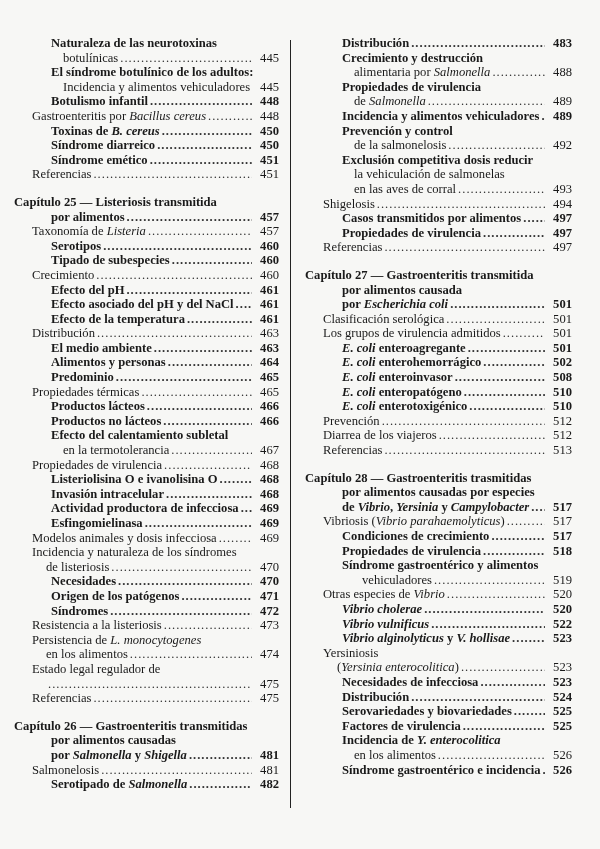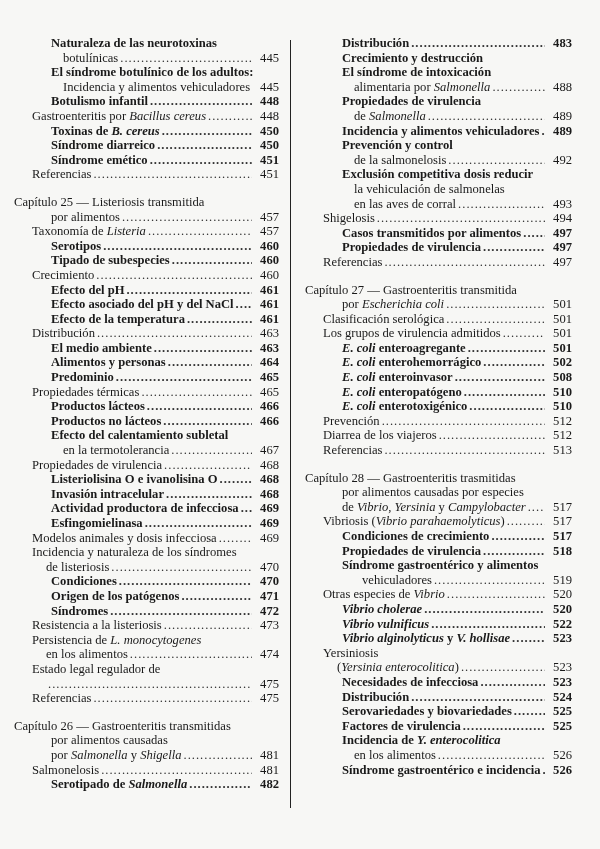--- a/index.html
+++ b/index.html
@@ -40,21 +40,21 @@
     flex: 1 1 auto;
     overflow: hidden;
     margin: 0 3px 0 2px;
     letter-spacing: 1px;
     color: #333;
   }
   .leader::before {
     content: "..................................................................................................................................................";
   }
   .pg { flex: 0 0 auto; width: 24px; text-align: right; }
-  .chapter { font-weight: normal; margin-top: 13px; }
+  .chapter { font-weight: bold; margin-top: 13px; }
   .chapter .cont { padding-left: 37px; }
   i { font-style: italic; }
   .folio {
     position: absolute;
     right: 28px; top: 862px;
     font-size: 14px;
   }
 </style>
 </head>
 <body>
@@ -293,21 +293,21 @@
     </div>
     <div class="entry cont1">
       <div class="line">
         <span class="txt"><span>de listeriosis</span></span>
         <span class="leader"></span>
         <span class="pg">470</span>
       </div>
     </div>
     <div class="entry l2">
       <div class="line">
-        <span class="txt"><span>Condiciones</span></span>
+        <span class="txt"><span>Necesidades</span></span>
         <span class="leader"></span>
         <span class="pg">470</span>
       </div>
     </div>
     <div class="entry l2">
       <div class="line">
         <span class="txt"><span>Origen de los patógenos</span></span>
         <span class="leader"></span>
         <span class="pg">471</span>
       </div>
@@ -387,25 +387,20 @@
         <span class="txt"><span>Distribución</span></span>
         <span class="leader"></span>
         <span class="pg">483</span>
       </div>
     </div>
     <div class="entry l2">
       <div class="line">
         <span class="txt"><span>Crecimiento y destrucción</span></span>
       </div>
     </div>
-    <div class="entry l2">
-      <div class="line">
-        <span class="txt"><span>El síndrome de intoxicación</span></span>
-      </div>
-    </div>
     <div class="entry cont2">
       <div class="line">
         <span class="txt"><span>alimentaria por </span><i>Salmonella</i></span>
         <span class="leader"></span>
         <span class="pg">488</span>
       </div>
     </div>
     <div class="entry l2">
       <div class="line">
         <span class="txt"><span>Propiedades de virulencia</span></span>
@@ -477,20 +472,21 @@
     </div>
     <div class="entry l1">
       <div class="line">
         <span class="txt"><span>Referencias</span></span>
         <span class="leader"></span>
         <span class="pg">497</span>
       </div>
     </div>
     <div class="entry chapter">
       <div>Capítulo 27 — Gastroenteritis transmitida</div>
+      <div class="cont">por alimentos causada</div>
       <div class="line cont">
         <span class="txt"><span>por </span><i>Escherichia coli</i><span></span><i></i></span>
         <span class="leader"></span>
         <span class="pg">501</span>
       </div>
     </div>
     <div class="entry l1">
       <div class="line">
         <span class="txt"><span>Clasificación serológica</span></span>
         <span class="leader"></span>

